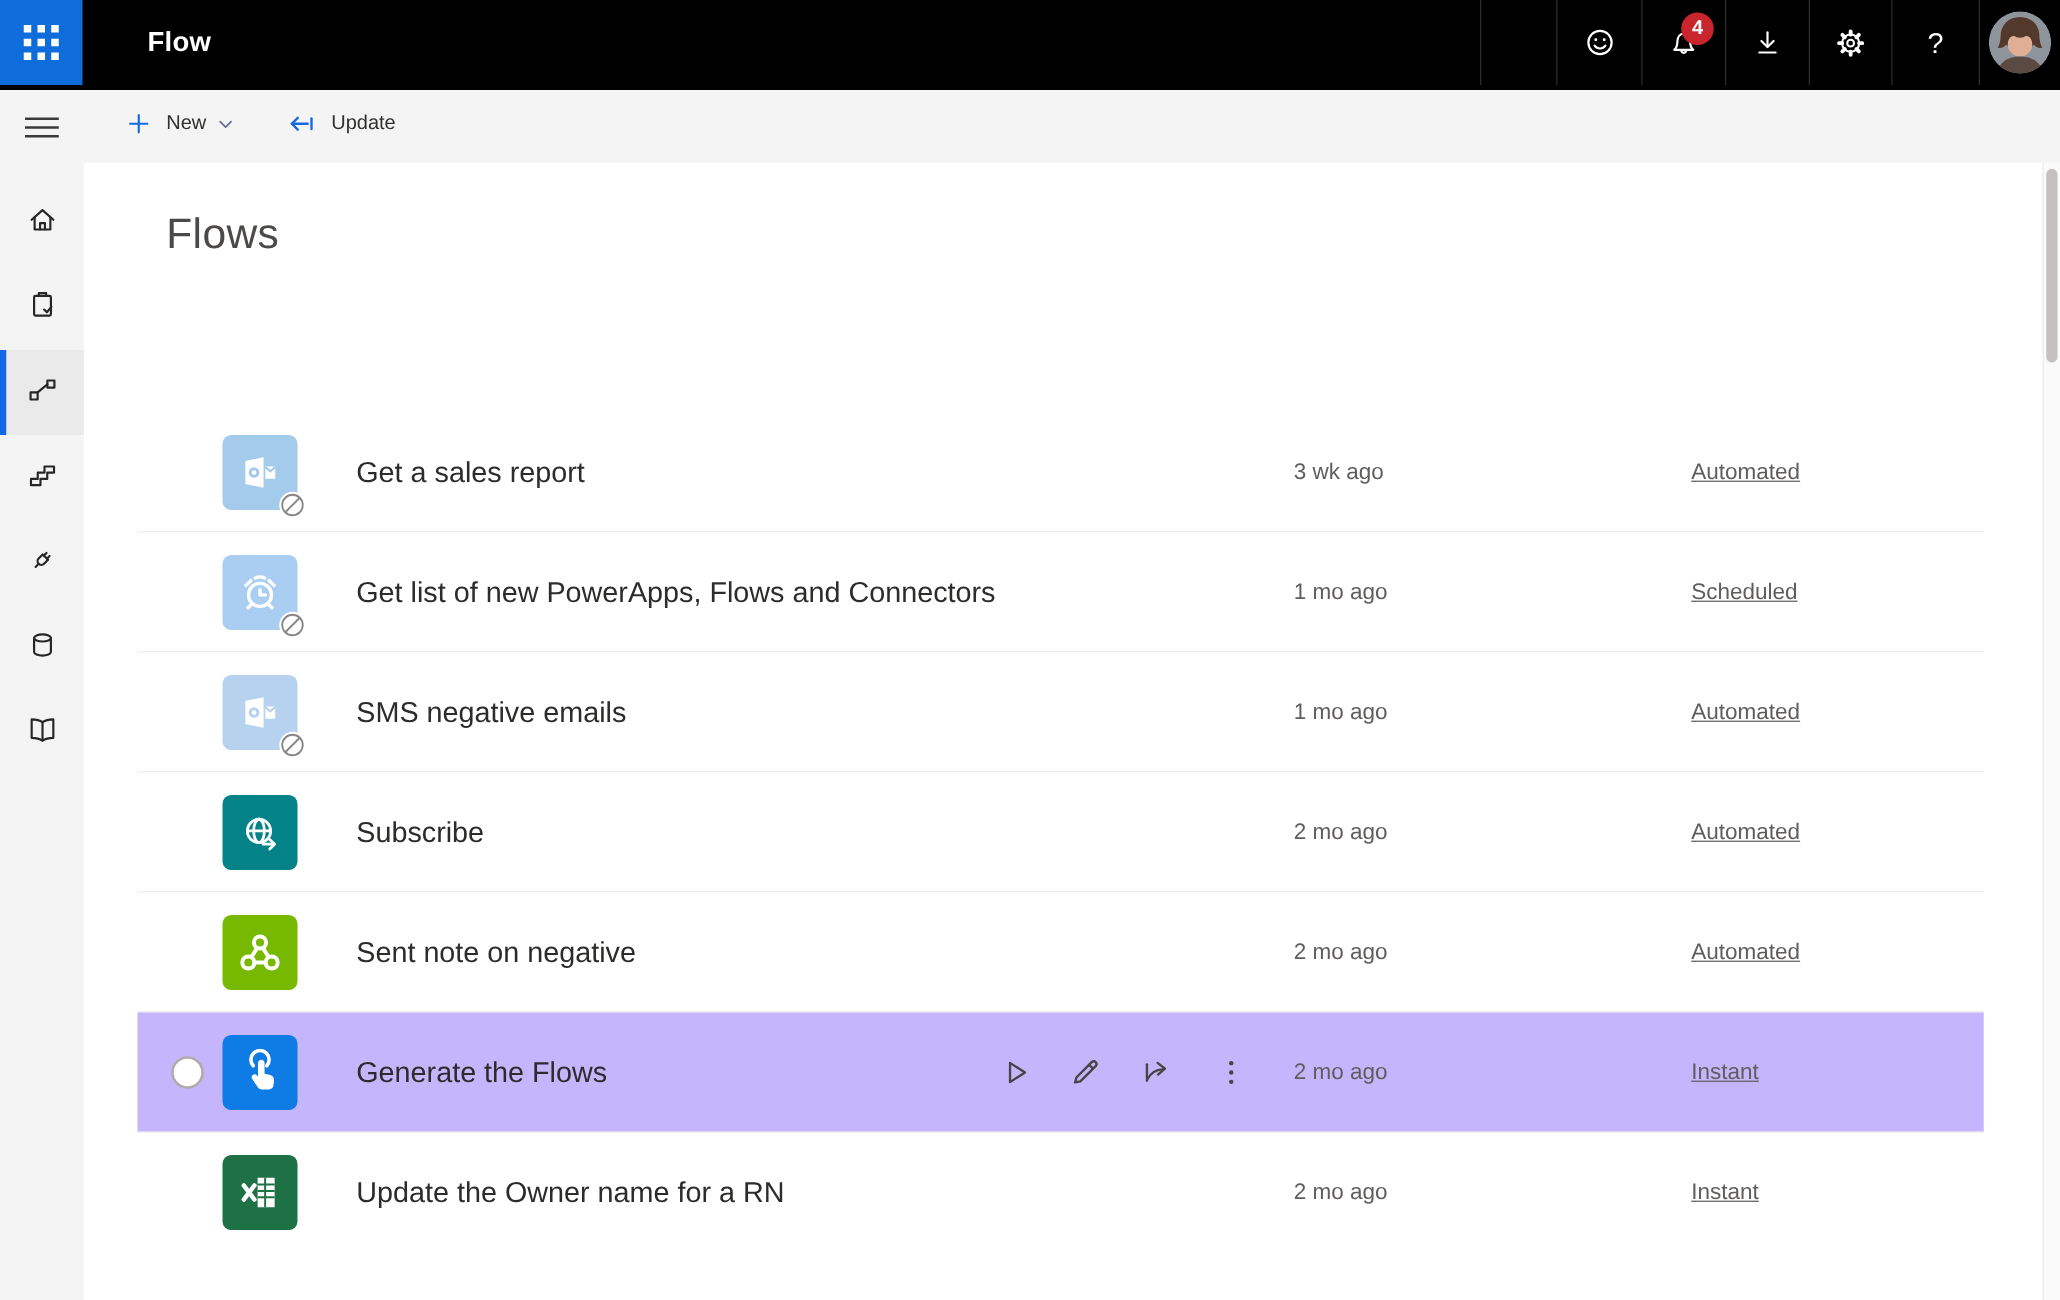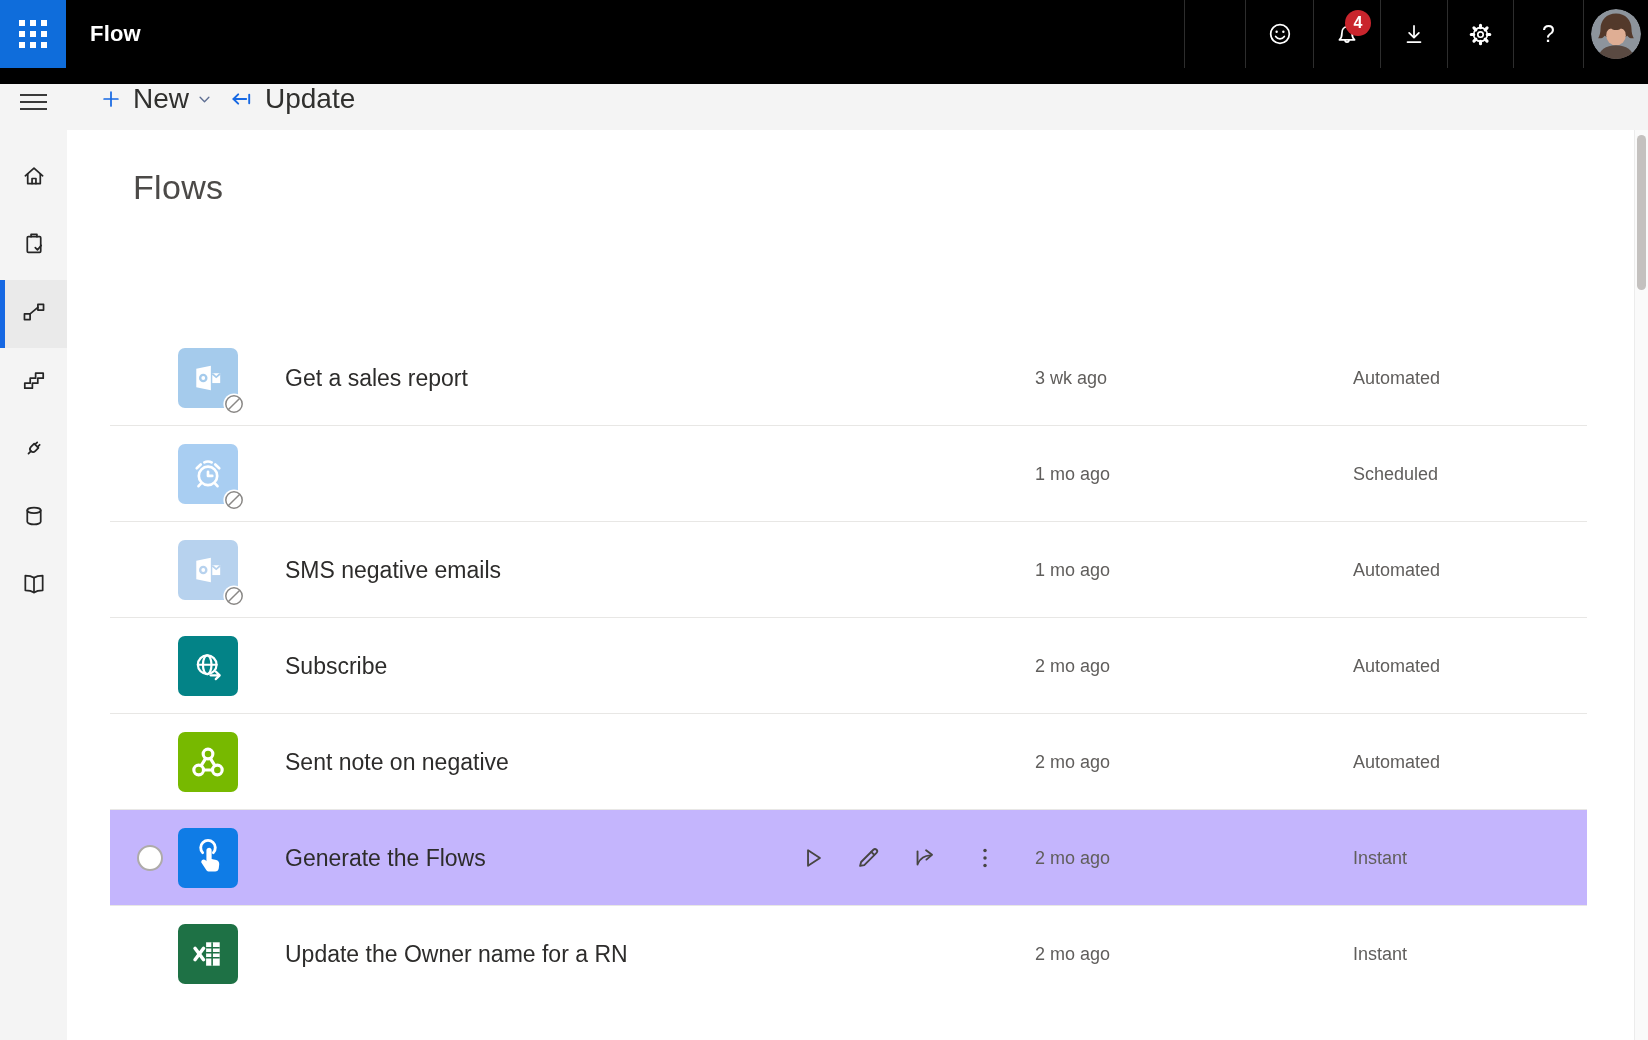--- a/index.html
+++ b/index.html
@@ -1,42 +1,42 @@
 <!DOCTYPE html>
 <html style="--accent: #1668e3;"><head>
 <meta charset="utf-8">
 <style>
   * { margin:0; padding:0; box-sizing:border-box; }
   html,body { width:1648px; height:1040px; overflow:hidden; background:#fff;
               font-family:"Liberation Sans", sans-serif; }
 
   
-  #topbar { position:absolute; left:0; top:0; width:1648px; height:84px; background:#000;
-            display:flex; align-items:stretch; z-index:30; }
+  #topbar { position:absolute; left:0; top:0; width:1648px; height:72px; background:#000;
+            display:flex; align-items:stretch; z-index:30;gap:28px; }
   #waffle { width:66px; height:68px; display:flex; align-items:center; justify-content:center; cursor:pointer; }
   .waffle-grid { display:grid; grid-template-columns:repeat(3,6px); grid-template-rows:repeat(3,6px); gap:5px; }
   .waffle-grid i { background:#fff; display:block; }
   #app-title { color:#fff; font-size:22px; font-weight:700; line-height:68px; margin-left:24px; letter-spacing:.2px; }
   #topbar-right { margin-left:auto; display:flex; height:68px; }
   .tb-cell { height:68px; display:flex; align-items:center; justify-content:center;
              border-left:1px solid #2d2d2d; color:#fff; position:relative; cursor:pointer; }
   .tb-cell svg { display:block; }
   .tb-help { font-size:23px; font-weight:400; color:#fff; }
   .tb-badge { position:absolute; left:31px; top:10px; width:26px; height:26px; border-radius:50%;
               color:#fff; font-size:16px; font-weight:700; display:flex; align-items:center; justify-content:center; }
   .avatar-wrap { width:50px; height:50px; border-radius:50%; overflow:hidden; }
 
   
   #toolbar { position:absolute; left:0; top:68px; width:1648px; height:62px; background:#f4f4f4; z-index:20; }
   #hamburger { position:absolute; left:20px; top:26px; width:27px; height:17px; cursor:pointer; }
   #hamburger i { display:block; height:2px; background:#3a3a3a; margin-bottom:5px; }
   .cmd { position:absolute; top:0; height:62px; display:flex; align-items:center; cursor:pointer; }
   #new-button { left:100px; }
   #import-button { left:230px; }
-  .cmd .lbl { font-size:28px; color:#30302e; margin:0 8px 0 11px; }
+  .cmd .lbl { font-size:16px; color:#30302e; margin:0 8px 0 11px; }
   .cmd svg { display:block; }
 
   
   #sidebar { position:absolute; left:0; top:130px; width:67px; height:910px; background:#f4f4f4; padding-top:14px; z-index:10; }
   .sb-item { width:67px; height:68px; display:flex; align-items:center; justify-content:center;
              color:#262626; cursor:pointer; position:relative; }
   .sb-item.active { background:#eaeaea; }
   .sb-item.active::before { content:""; position:absolute; left:0; top:0; width:5px; height:100%; background:var(--accent); }
 
   
@@ -55,21 +55,21 @@
 
   .trow { position:relative; height:96px; border-bottom:1px solid #e8e7e5; background:#fff; cursor:pointer; }
   .trow:last-child { border-bottom:none; }
   .trow.highlighted { background:#c4b5fd; }
   .flow-icon { position:absolute; left:68px; top:18px; width:60px; height:60px; border-radius:7px;
                display:flex; align-items:center; justify-content:center; }
   .flow-icon svg { display:block; }
   .blocked-badge { position:absolute; left:44px; top:44px; width:24px; height:24px; }
   .cell-name { position:absolute; left:175px; top:50%; transform:translateY(-50%); font-size:23px; color:#2d2c2b; }
   .cell-mod  { position:absolute; left:925px; top:50%; transform:translateY(-50%); font-size:18px; color:#605e5c; }
-  .cell-type { position:absolute; left:1243px; top:50%; transform:translateY(-50%); font-size:18px; color:#605e5c; }
+  .cell-type { position:absolute; left:1243px; top:50%; transform:translateY(-50%); font-size:18px; color:#605e5c;text-decoration:underline; }
   .row-radio { position:absolute; left:27px; top:50%; transform:translateY(-50%); width:26px; height:26px;
                border-radius:50%; border:2px solid #aeaba9; background:#fff; cursor:pointer; }
   .row-actions { position:absolute; left:0; top:0; width:100%; height:100%; }
   .act-btn { position:absolute; top:50%; transform:translate(-50%,-50%); width:40px; height:40px;
              display:flex; align-items:center; justify-content:center; color:#474543; cursor:pointer; }
 
   
   #scrollbar { position:absolute; right:0; top:130px; width:14px; height:910px; background:#fafafa; border-left:1px solid #ececec; }
   #scroll-thumb { position:absolute; left:2px; top:5px; width:9px; height:155px; border-radius:5px; background:#c4c1bf; cursor:pointer; }
 </style>
@@ -271,20 +271,21 @@
               <path d="M7.5 18.1L6 19.7M16.5 18.1l1.5 1.6"></path>
             </svg>
             <div class="blocked-badge">
               <svg width="24" height="24" viewBox="0 0 24 24">
                 <circle cx="12" cy="12" r="10.6" fill="#fff"></circle>
                 <circle cx="12" cy="12" r="8.2" fill="none" stroke="#8a8886" stroke-width="1.5"></circle>
                 <path d="M6.2 17.8L17.8 6.2" stroke="#8a8886" stroke-width="1.5"></path>
               </svg>
             </div>
           </div>
+          <span class="cell-name">Get list of new PowerApps, Flows and Connectors</span>
           <span class="cell-mod">1 mo ago</span>
           <span class="cell-type">Scheduled</span>
         </div>
         <div class="trow">
           <div class="flow-icon" style="background: rgb(183, 210, 238);">
             <svg width="38" height="38" viewBox="0 0 24 24">
               <path d="M4.6 6.2l9.2-1.9v15.4l-9.2-1.9z" fill="#fff"></path>
               <circle cx="9" cy="12" r="2.7" fill="#b7d2ee"></circle>
               <circle cx="9" cy="12" r="1.2" fill="#fff"></circle>
               <path d="M14.7 9h5v6.2h-5z" fill="#fff"></path>

